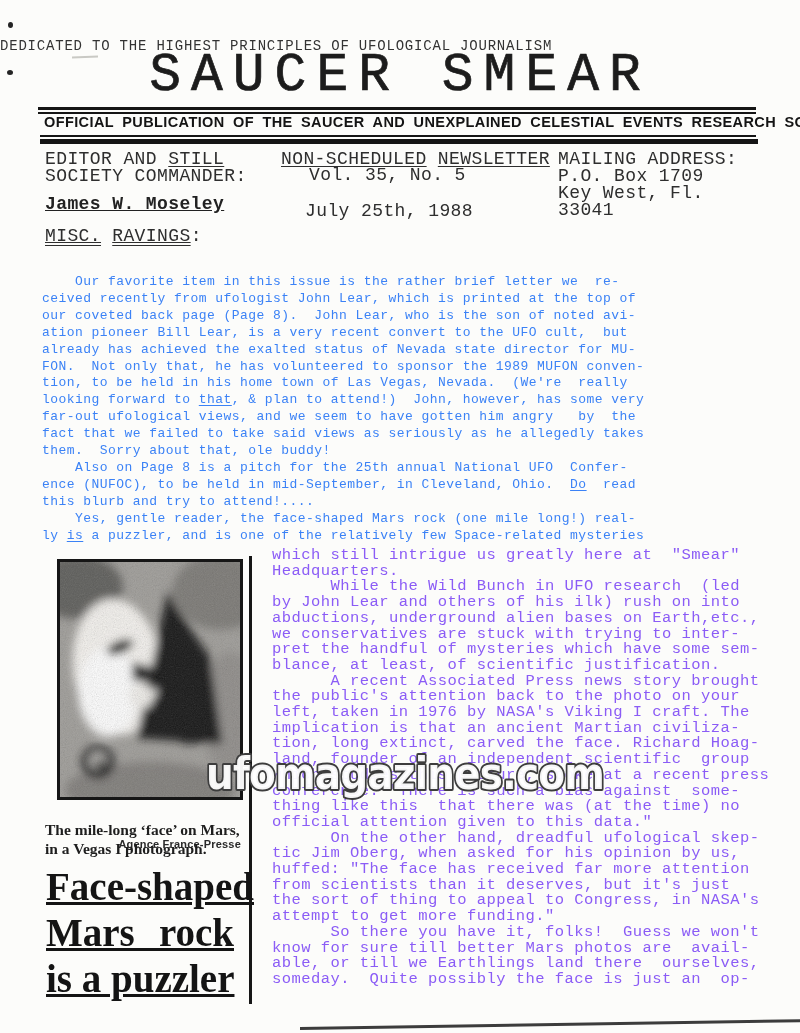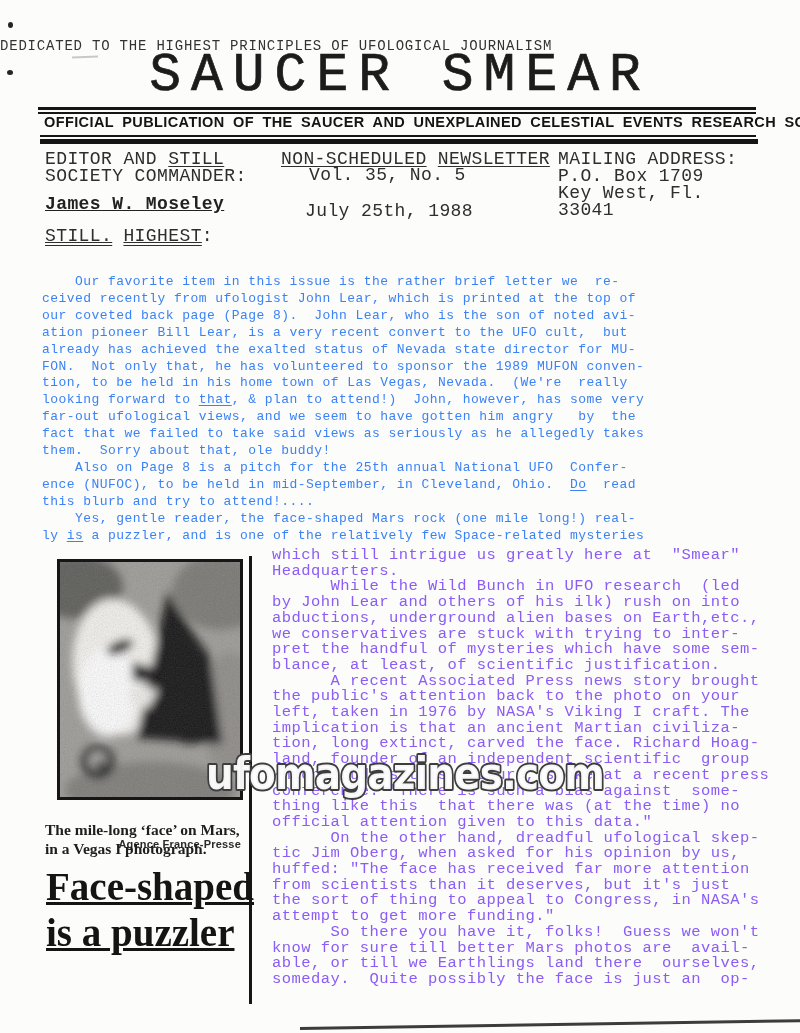--- a/index.html
+++ b/index.html
@@ -77,21 +77,21 @@
   <div class="abs mono mast" style="left:45px;top:168px;">SOCIETY COMMANDER:</div>
   <div class="abs mono mast bold" style="left:45px;top:196px;text-decoration:underline;">James W. Moseley</div>
 
   <div class="abs mono mast rich" style="left:281px;top:151px;"><span class="su">NON-SCHEDULED</span> <span class="su">NEWSLETTER</span></div>
   <div class="abs mono mast" style="left:309px;top:167px;">Vol. 35, No. 5</div>
   <div class="abs mono mast" style="left:305px;top:203px;">July 25th, 1988</div>
 
   <div class="abs mono mast" style="left:558px;top:151px;">MAILING ADDRESS:</div>
   <div class="abs mono mast" style="left:558px;top:168px;"><div class="tline">P.O. Box 1709</div><div class="tline">Key West, Fl.</div><div class="tline">33041</div></div>
 
-  <div class="abs mono mast rich" style="left:45px;top:228px;"><span class="du">STILL.</span> <span class="du">HIGHEST</span>:</div>
+  <div class="abs mono mast rich" style="left:45px;top:228px;"><span class="du">MISC.</span> <span class="du">RAVINGS</span>:</div>
 
   <div class="abs mono bodyblock" style="left:42px;top:274px;"><div class="tline">    Our favorite item in this issue is the rather brief letter we  re-</div><div class="tline">ceived recently from ufologist John Lear, which is printed at the top of</div><div class="tline">our coveted back page (Page 8).  John Lear, who is the son of noted avi-</div><div class="tline">ation pioneer Bill Lear, is a very recent convert to the UFO cult,  but</div><div class="tline">already has achieved the exalted status of Nevada state director for MU-</div><div class="tline">FON.  Not only that, he has volunteered to sponsor the 1989 MUFON conven-</div><div class="tline">tion, to be held in his home town of Las Vegas, Nevada.  (We're  really</div><div class="tline">looking forward to <span class="su">that</span>, &amp; plan to attend!)  John, however, has some very</div><div class="tline">far-out ufological views, and we seem to have gotten him angry   by  the</div><div class="tline">fact that we failed to take said views as seriously as he allegedly takes</div><div class="tline">them.  Sorry about that, ole buddy!</div><div class="tline">    Also on Page 8 is a pitch for the 25th annual National UFO  Confer-</div><div class="tline">ence (NUFOC), to be held in mid-September, in Cleveland, Ohio.  <span class="su">Do</span>  read</div><div class="tline">this blurb and try to attend!....</div></div>
   <div class="abs mono bodyblock" style="left:42px;top:511px;"><div class="tline">    Yes, gentle reader, the face-shaped Mars rock (one mile long!) real-</div><div class="tline">ly <span class="su">is</span> a puzzler, and is one of the relatively few Space-related mysteries</div></div>
 
   <div class="abs mono colblock" style="left:272px;top:548px;"><div class="tline">which still intrigue us greatly here at  "Smear"</div><div class="tline">Headquarters.</div><div class="tline">      While the Wild Bunch in UFO research  (led</div><div class="tline">by John Lear and others of his ilk) rush on into</div><div class="tline">abductions, underground alien bases on Earth,etc.,</div><div class="tline">we conservatives are stuck with trying to inter-</div><div class="tline">pret the handful of mysteries which have some sem-</div><div class="tline">blance, at least, of scientific justification.</div><div class="tline">      A recent Associated Press news story brought</div><div class="tline">the public's attention back to the photo on your</div><div class="tline">left, taken in 1976 by NASA's Viking I craft. The</div><div class="tline">implication is that an ancient Martian civiliza-</div><div class="tline">tion, long extinct, carved the face. Richard Hoag-</div><div class="tline">land, founder of an independent scientific  group</div><div class="tline">which studies this picture, spoke at a recent press</div><div class="tline">conference: "There is such a bias against  some-</div><div class="tline">thing like this  that there was (at the time) no</div><div class="tline">official attention given to this data."</div><div class="tline">      On the other hand, dreadful ufological skep-</div><div class="tline">tic Jim Oberg, when asked for his opinion by us,</div><div class="tline">huffed: "The face has received far more attention</div><div class="tline">from scientists than it deserves, but it's just</div><div class="tline">the sort of thing to appeal to Congress, in NASA's</div><div class="tline">attempt to get more funding."</div><div class="tline">      So there you have it, folks!  Guess we won't</div><div class="tline">know for sure till better Mars photos are  avail-</div><div class="tline">able, or till we Earthlings land there  ourselves,</div><div class="tline">someday.  Quite possibly the face is just an  op-</div></div>
 
   <div class="abs divider" style="left:249px;top:556px;width:3px;height:448px;"></div>
 
   <div class="abs photo-frame" style="left:57px;top:559px;">
     <svg width="180" height="235" viewBox="0 0 180 235">
@@ -127,20 +127,21 @@
   </div>
 
   <div class="abs credit" style="left:55px;top:804px;width:186px;margin-top:34px;">Agence France-Presse</div>
   <div class="abs caption" style="left:45px;top:820px;">
       <div class="tline">The mile-long ‘face’ on Mars,</div>
       <div class="tline">in a Vegas I photograph.</div>
     </div>
 
   <div class="abs headline" style="left:46px;top:864px;text-decoration:underline;">
       <div class="tline">Face-shaped</div>
+      <div class="tline">Mars rock</div>
       <div class="tline">is a puzzler</div>
     </div>
 
   <svg class="abs watermark" style="left:198px;top:742px;" width="414" height="64" viewBox="0 0 414 64">
     <text x="207" y="47" text-anchor="middle" font-family="DejaVu Sans, sans-serif" font-weight="bold" font-size="45" letter-spacing="-1" textLength="398" lengthAdjust="spacingAndGlyphs" fill="#ffffff" fill-opacity="0.95" stroke="#3d3d3d" stroke-width="4" paint-order="stroke" stroke-linejoin="round">ufomagazines.com</text>
   </svg>
 
   <div class="abs bottomline" style="left:300px;top:1027px;width:505px;height:2.5px;"></div>
 
 </div>

